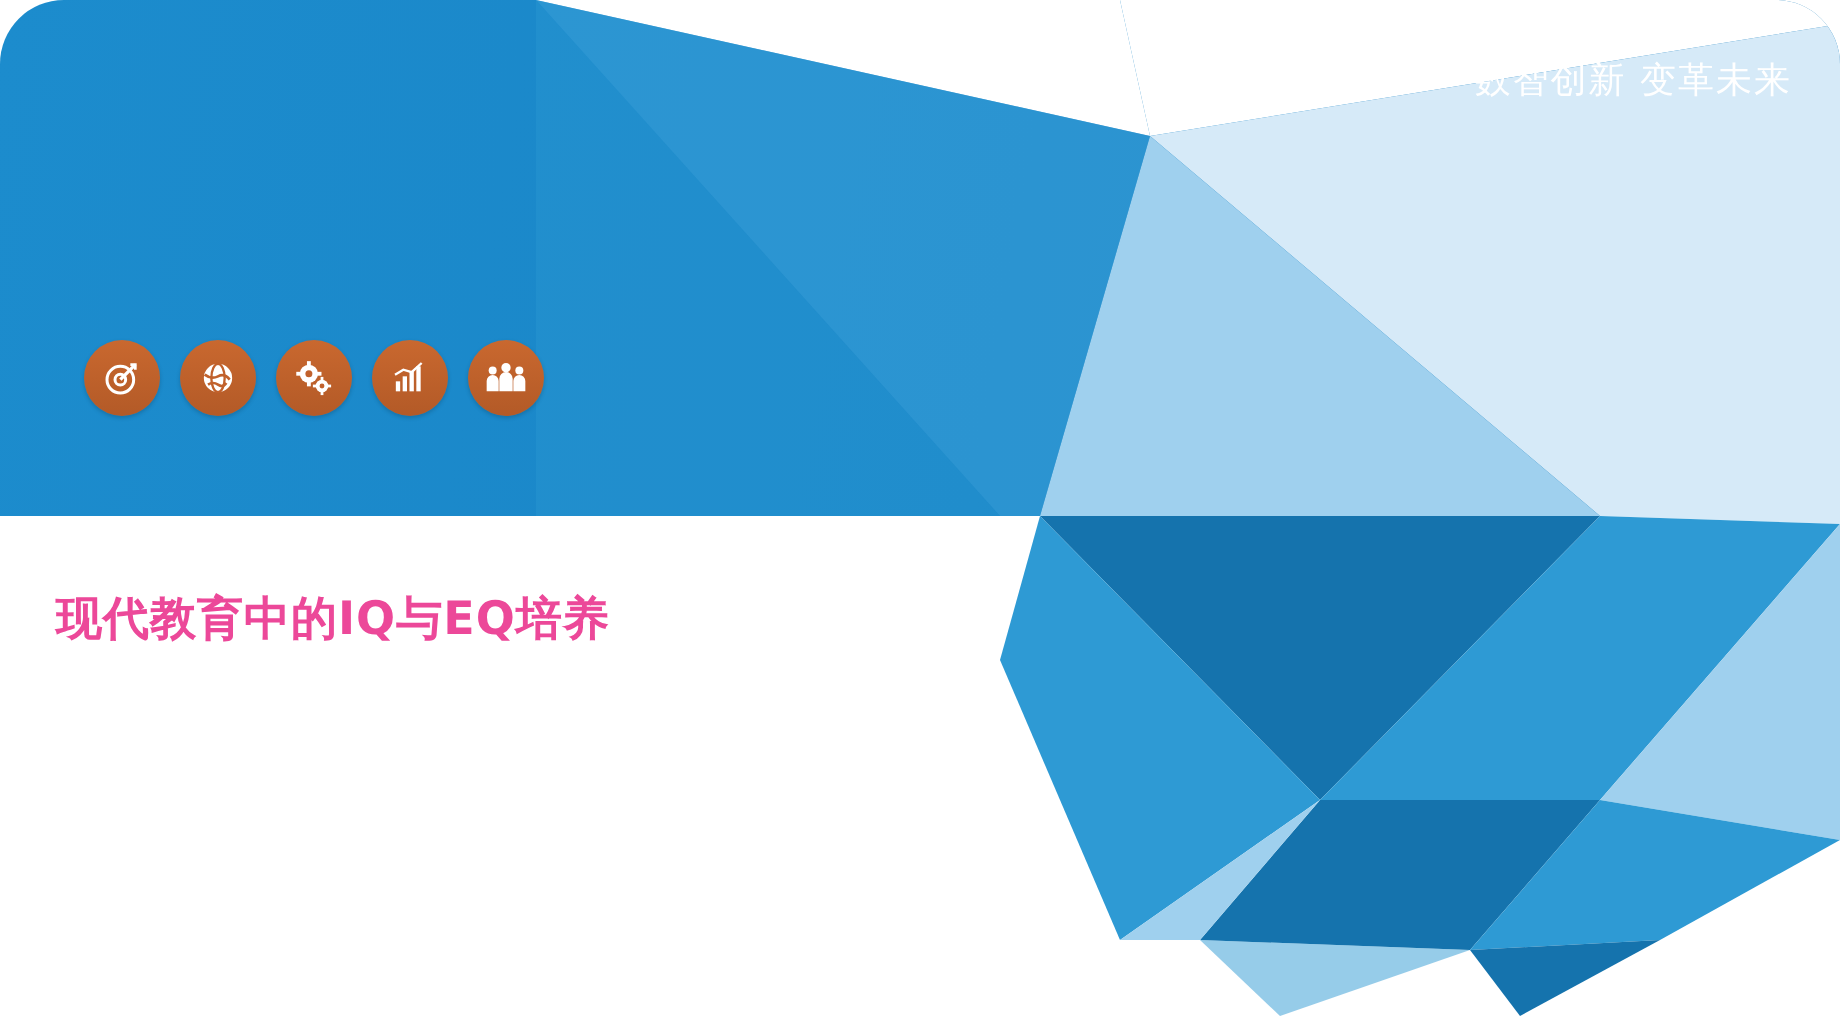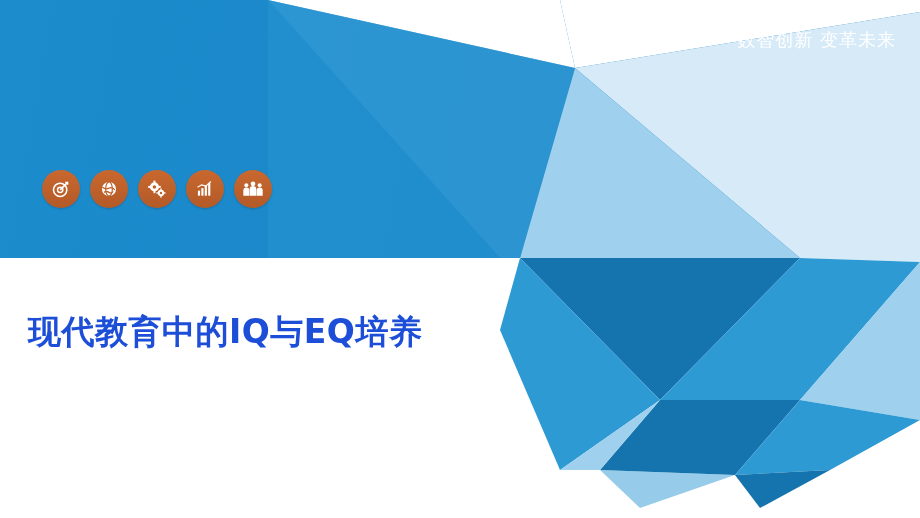--- a/index.html
+++ b/index.html
@@ -12,20 +12,21 @@
     overflow: hidden;
     font-family: "Liberation Sans", sans-serif;
     background: #ffffff;
   }
   .slide {
     position: relative;
     width: 920px;
     height: 518px;
     background: #ffffff;
     overflow: hidden;
+    border-radius: 32px;
   }
   
   .top-band {
     position: absolute;
     left: 0;
     top: 0;
     width: 920px;
     height: 258px;
     background: #1a86c8;
     background: linear-gradient(100deg, #1c8ccd 0%, #1a86c8 55%, #1f7fbb 100%);
@@ -77,24 +78,24 @@
     justify-content: center;
     box-shadow: 0 1px 2px rgba(0,0,0,0.18);
   }
   .icon-badge svg {
     display: block;
   }
   
   .slide-title {
     position: absolute;
     left: 28px;
-    top: 310px;
-    font-size: 33px;
+    top: 294px;
+    font-size: 23px;
     font-weight: bold;
-    color: #1d4ed8;
+    color: #ec4899;
     letter-spacing: 0.5px;
     font-family: "DejaVu Sans", sans-serif;
     white-space: nowrap;
   }
 </style>
 </head>
 <body>
 
 <div class="slide">
 

